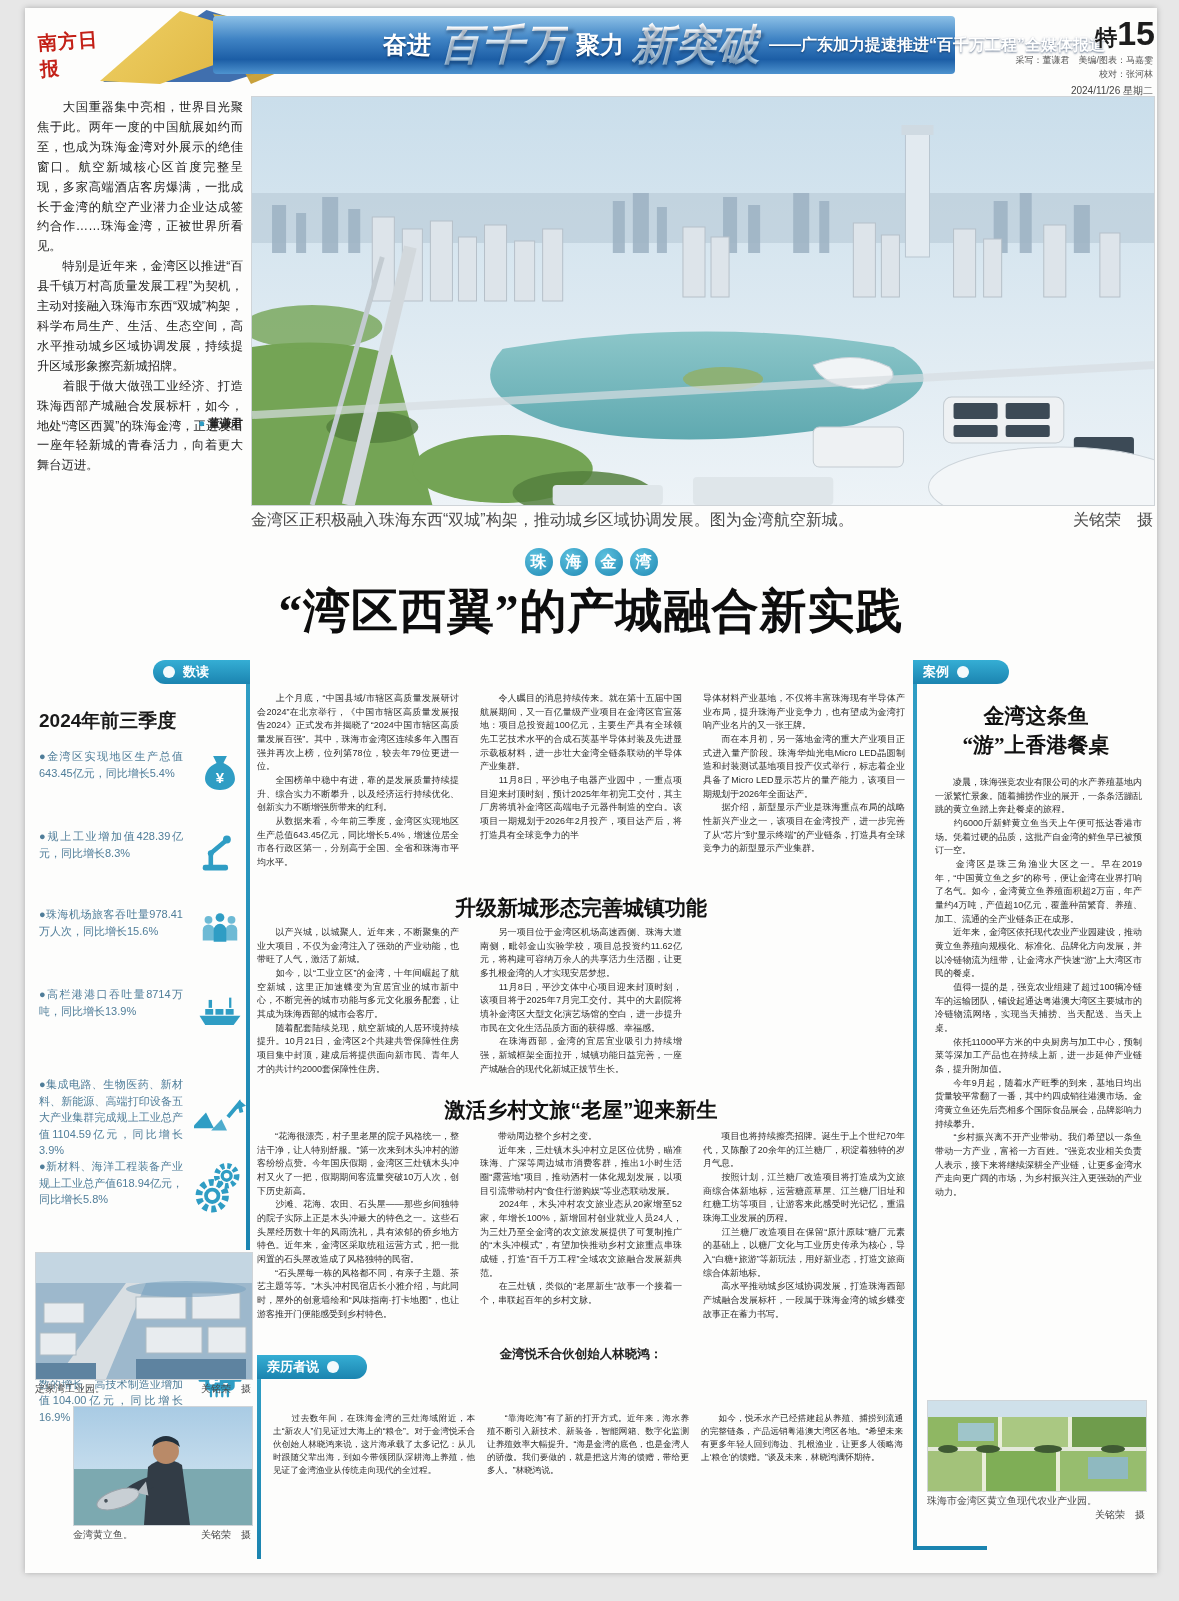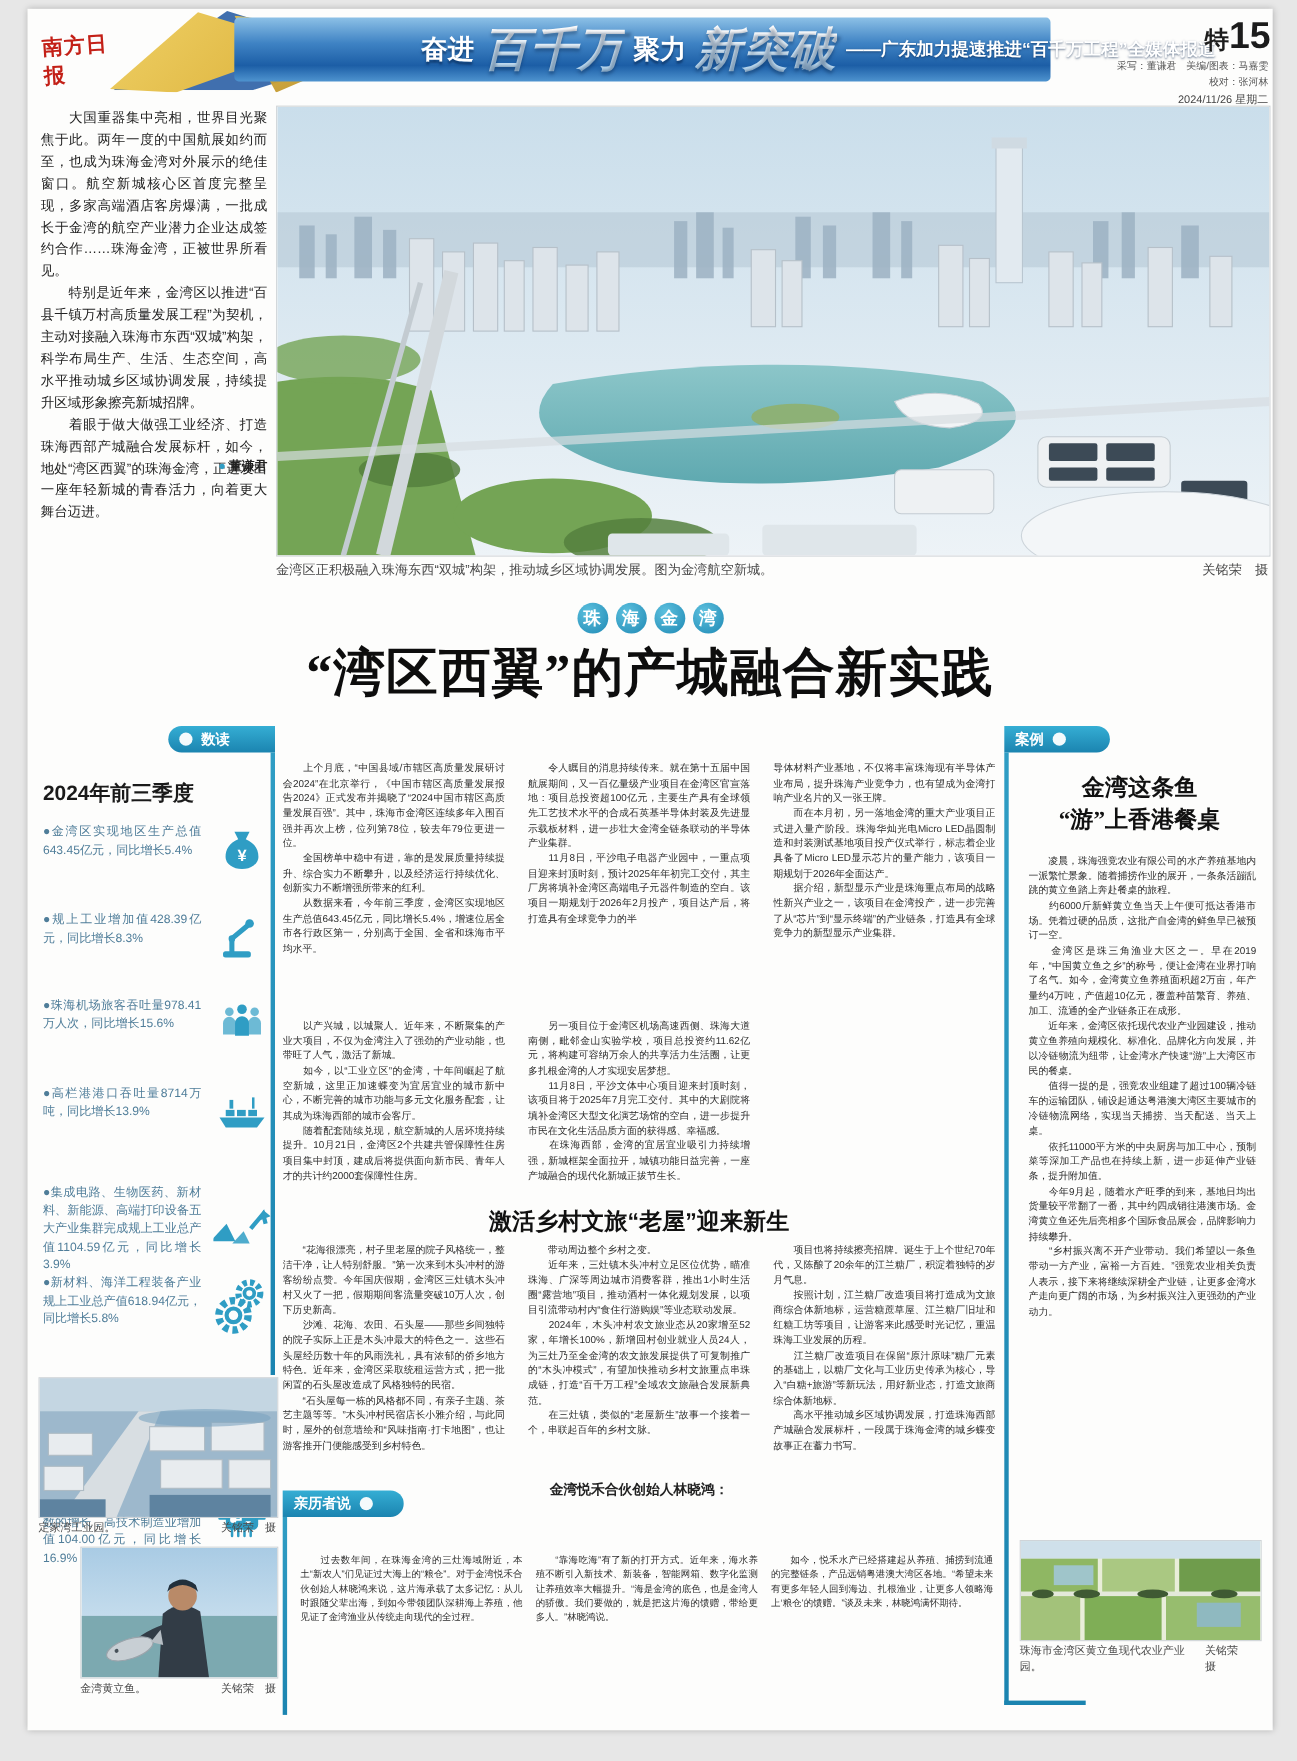--- a/index.html
+++ b/index.html
@@ -20,21 +20,21 @@
   .pageno .t1{font-size:22px;font-weight:bold;}
   .pageno .t2{font-size:34px;font-weight:bold;}
   .credits{left:860px;top:46px;width:268px;text-align:right;font-size:9px;color:#555;line-height:1.5;}
   .dateline{left:860px;top:76px;width:268px;text-align:right;font-size:10px;color:#444;}
   
   .lede{left:12px;top:90px;width:206px;font-size:12.3px;line-height:1.62;color:#222;text-align:justify;white-space:pre-line;}
   .byline{left:12px;top:408px;width:206px;text-align:right;font-size:11.5px;color:#222;font-weight:bold;}
   .byline .dot{color:#2f9dc4;}
   
   .mainphoto{left:226px;top:88px;width:902px;height:408px;border:1px solid #cfd4d8;overflow:hidden;}
-  .photocap{left:226px;top:502px;width:902px;font-size:12px;color:#4a4a4a;display:flex;justify-content:space-between;}
+  .photocap{left:226px;top:502px;width:902px;font-size:16px;color:#4a4a4a;display:flex;justify-content:space-between;}
   
   .badge{left:0;top:540px;width:1132px;display:flex;justify-content:center;gap:7px;}
   .badge span{width:28px;height:28px;border-radius:50%;background:radial-gradient(circle at 35% 30%,#5cc0de,#1f89b4);color:#fff;font-weight:bold;font-size:16px;display:flex;align-items:center;justify-content:center;}
   .bighead{left:0;top:572px;width:1132px;text-align:center;font-family:"Liberation Serif","DejaVu Serif",serif;font-weight:bold;font-size:47px;color:#0d0d0d;letter-spacing:1px;}
   
   .tab{height:24px;background:linear-gradient(180deg,#35aed4,#1b84b0);color:#fff;font-size:13px;font-weight:bold;display:flex;align-items:center;gap:8px;padding:0 10px;box-sizing:border-box;}
   .tab .cdot{width:12px;height:12px;border-radius:50%;background:#fff;opacity:.95;}
   .tab-right{border-radius:14px 0 0 14px;justify-content:flex-start;}
   .tab-left{border-radius:0 14px 14px 0;}
   .vline{width:4px;background:linear-gradient(180deg,#2f9dc4,#1b84b0);}
@@ -306,20 +306,21 @@
 
     <div class="abs bodycol" style="left:232px;top:684px;height:192px;">　　上个月底，“中国县域/市辖区高质量发展研讨会2024”在北京举行，《中国市辖区高质量发展报告2024》正式发布并揭晓了“2024中国市辖区高质量发展百强”。其中，珠海市金湾区连续多年入围百强并再次上榜，位列第78位，较去年79位更进一位。
 　　全国榜单中稳中有进，靠的是发展质量持续提升、综合实力不断攀升，以及经济运行持续优化、创新实力不断增强所带来的红利。
 　　从数据来看，今年前三季度，金湾区实现地区生产总值643.45亿元，同比增长5.4%，增速位居全市各行政区第一，分别高于全国、全省和珠海市平均水平。</div>
     <div class="abs bodycol" style="left:455px;top:684px;height:192px;">　　令人瞩目的消息持续传来。就在第十五届中国航展期间，又一百亿量级产业项目在金湾区官宣落地：项目总投资超100亿元，主要生产具有全球领先工艺技术水平的合成石英基半导体封装及先进显示载板材料，进一步壮大金湾全链条联动的半导体产业集群。
 　　11月8日，平沙电子电器产业园中，一重点项目迎来封顶时刻，预计2025年年初完工交付，其主厂房将填补金湾区高端电子元器件制造的空白。该项目一期规划于2026年2月投产，项目达产后，将打造具有全球竞争力的半</div>
     <div class="abs bodycol" style="left:678px;top:684px;height:192px;">导体材料产业基地，不仅将丰富珠海现有半导体产业布局，提升珠海产业竞争力，也有望成为金湾打响产业名片的又一张王牌。
 　　而在本月初，另一落地金湾的重大产业项目正式进入量产阶段。珠海华灿光电Micro LED晶圆制造和封装测试基地项目投产仪式举行，标志着企业具备了Micro LED显示芯片的量产能力，该项目一期规划于2026年全面达产。
 　　据介绍，新型显示产业是珠海重点布局的战略性新兴产业之一，该项目在金湾投产，进一步完善了从“芯片”到“显示终端”的产业链条，打造具有全球竞争力的新型显示产业集群。</div>
 
+    <div class="abs sechead" style="left:232px;top:886px;">升级新城形态完善城镇功能</div>
     <div class="abs bodycol" style="left:232px;top:918px;height:164px;">　　以产兴城，以城聚人。近年来，不断聚集的产业大项目，不仅为金湾注入了强劲的产业动能，也带旺了人气，激活了新城。
 　　如今，以“工业立区”的金湾，十年间崛起了航空新城，这里正加速蝶变为宜居宜业的城市新中心，不断完善的城市功能与多元文化服务配套，让其成为珠海西部的城市会客厅。
 　　随着配套陆续兑现，航空新城的人居环境持续提升。10月21日，金湾区2个共建共管保障性住房项目集中封顶，建成后将提供面向新市民、青年人才的共计约2000套保障性住房。</div>
     <div class="abs bodycol" style="left:455px;top:918px;height:164px;">　　另一项目位于金湾区机场高速西侧、珠海大道南侧，毗邻金山实验学校，项目总投资约11.62亿元，将构建可容纳万余人的共享活力生活圈，让更多扎根金湾的人才实现安居梦想。
 　　11月8日，平沙文体中心项目迎来封顶时刻，该项目将于2025年7月完工交付。其中的大剧院将填补金湾区大型文化演艺场馆的空白，进一步提升市民在文化生活品质方面的获得感、幸福感。
 　　在珠海西部，金湾的宜居宜业吸引力持续增强，新城框架全面拉开，城镇功能日益完善，一座产城融合的现代化新城正拔节生长。</div>
 
     <div class="abs sechead" style="left:232px;top:1088px;">激活乡村文旅“老屋”迎来新生</div>
     <div class="abs bodycol" style="left:232px;top:1122px;height:198px;">　　“花海很漂亮，村子里老屋的院子风格统一，整洁干净，让人特别舒服。”第一次来到木头冲村的游客纷纷点赞。今年国庆假期，金湾区三灶镇木头冲村又火了一把，假期期间客流量突破10万人次，创下历史新高。
 　　沙滩、花海、农田、石头屋——那些乡间独特的院子实际上正是木头冲最大的特色之一。这些石头屋经历数十年的风雨洗礼，具有浓郁的侨乡地方特色。近年来，金湾区采取统租运营方式，把一批闲置的石头屋改造成了风格独特的民宿。
@@ -368,21 +369,21 @@
           <rect x="160" y="56" width="40" height="22" fill="#8fb9c0"></rect>
         <path d="M0 48 H218" stroke="#e4e9da" stroke-width="4"></path>
         <g fill="#3f5a33">
             <ellipse cx="20" cy="48" rx="10" ry="4"></ellipse>
             <ellipse cx="60" cy="48" rx="12" ry="4"></ellipse>
             <ellipse cx="120" cy="48" rx="14" ry="4"></ellipse>
             <ellipse cx="185" cy="48" rx="12" ry="4"></ellipse>
           </g>
       </svg>
     </div>
-    <div class="abs scap" style="left:902px;top:1486px;width:218px;flex-direction:row;align-items:flex-start;display:flex;">
+    <div class="abs scap" style="left:902px;top:1486px;width:218px;flex-direction:column;align-items:flex-start;display:flex;">
       <span>珠海市金湾区黄立鱼现代农业产业园。</span>
       <span style="align-self:flex-end;">关铭荣　摄</span>
     </div>
 
     <div class="abs sphoto" style="left:10px;top:1244px;width:216px;height:126px;">
       <svg width="100%" height="100%" viewBox="0 0 216 126" preserveAspectRatio="none">
         <rect width="216" height="126" fill="#9db8cc"></rect>
         <rect y="0" width="216" height="30" fill="#c4d6e2"></rect>
         <path d="M20 126 L90 30 L110 30 L70 126 Z" fill="#d8dee2"></path>
         <g fill="#e8ecef" stroke="#aebbc4">

